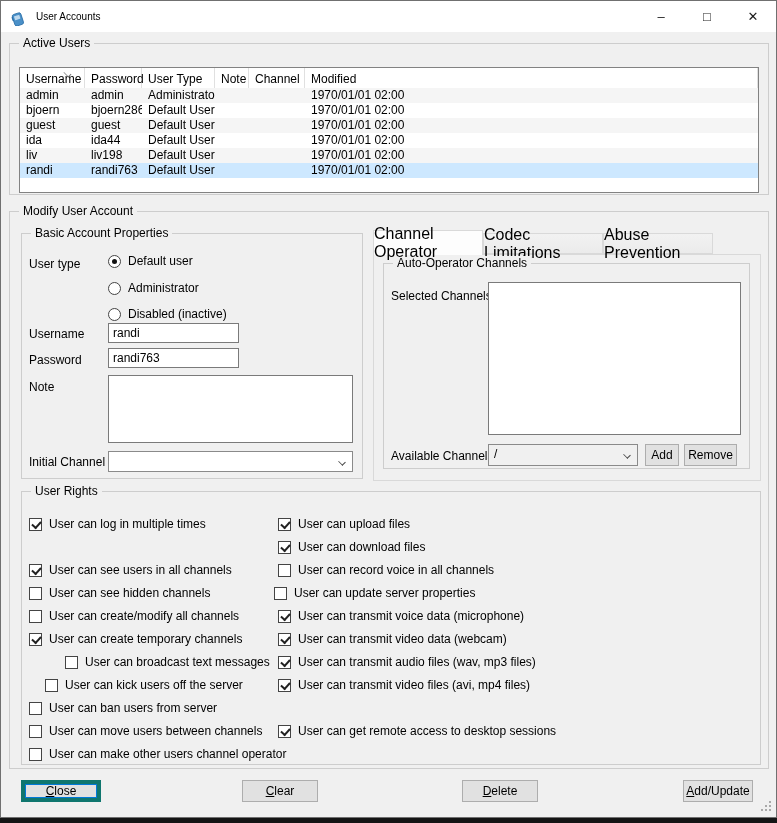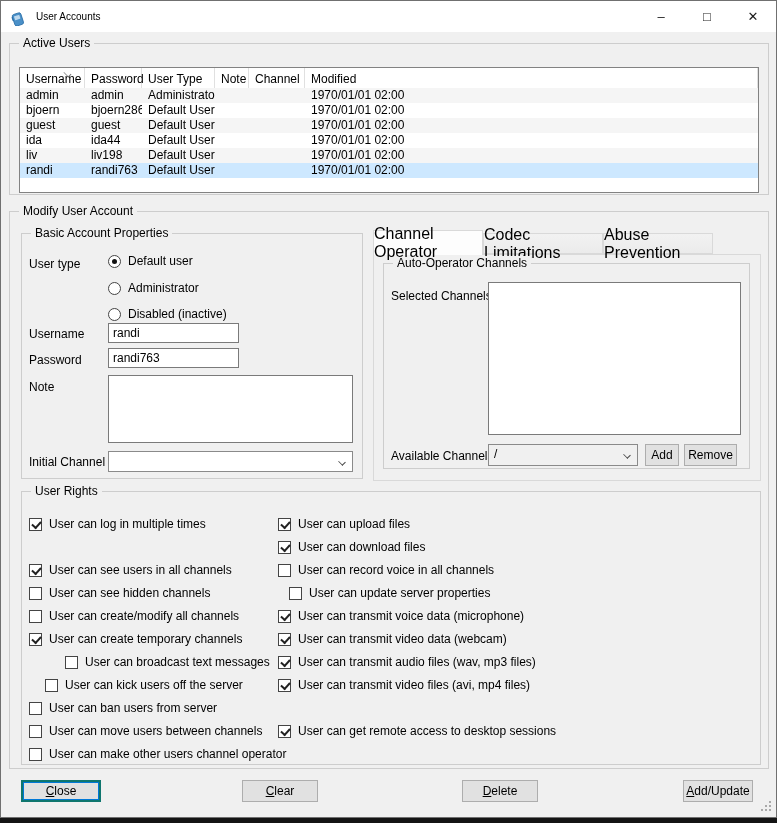--- a/index.html
+++ b/index.html
@@ -47,21 +47,21 @@
   .gray { background:#f0f0f0; }
 
   
   .tab { position:absolute; top:232px; height:21px; background:linear-gradient(#f2f2f2,#ebebeb); border:1px solid #d9d9d9; font-size:16px; display:flex; align-items:center; justify-content:center; color:#000; }
   .tab.checked { top:229px; height:25px; background:#fdfdfd; border-bottom:none; z-index:3; }
   .tab-pane { position:absolute; left:372px; top:253px; width:388px; height:227px; border:1px solid #d9d9d9; background:#f0f0f0; }
   .listbox { position:absolute; background:#fff; border:1px solid #7a7a7a; }
 
   
   .btn { position:absolute; height:22px; background:#e1e1e1; border:1px solid #adadad; font-size:12px; display:flex; align-items:center; justify-content:center; color:#000; }
-  .btn.focused { border:2px solid #0f766e; box-shadow: inset 0 0 0 1px #0078d7; }
+  .btn.focused { border:4px solid #0f766e; box-shadow: inset 0 0 0 1px #0078d7; }
   .btn-sm { position:absolute; height:22px; background:#e1e1e1; border:1px solid #adadad; font-size:12px; display:flex; align-items:center; justify-content:center; color:#000; }
 
   .grip { position:absolute; right:5px; bottom:4px; width:12px; height:12px; }
   .grip i { position:absolute; width:2px; height:2px; background:#a9a9a9; }
 </style>
 </head>
 <body>
 
 <div class="window">
 
@@ -258,21 +258,21 @@
       <span class="check-label">User can upload files</span>
     </div>
   <div class="check-row" style="left:277px; top:538px;">
       <span class="checkbox checked"></span>
       <span class="check-label">User can download files</span>
     </div>
   <div class="check-row" style="left:277px; top:561px;">
       <span class="checkbox"></span>
       <span class="check-label">User can record voice in all channels</span>
     </div>
-  <div class="check-row" style="left:288px; top:584px;">
+  <div class="check-row" style="left:273px; top:584px;">
       <span class="checkbox"></span>
       <span class="check-label">User can update server properties</span>
     </div>
   <div class="check-row" style="left:277px; top:607px;">
       <span class="checkbox checked"></span>
       <span class="check-label">User can transmit voice data (microphone)</span>
     </div>
   <div class="check-row" style="left:277px; top:630px;">
       <span class="checkbox checked"></span>
       <span class="check-label">User can transmit video data (webcam)</span>

